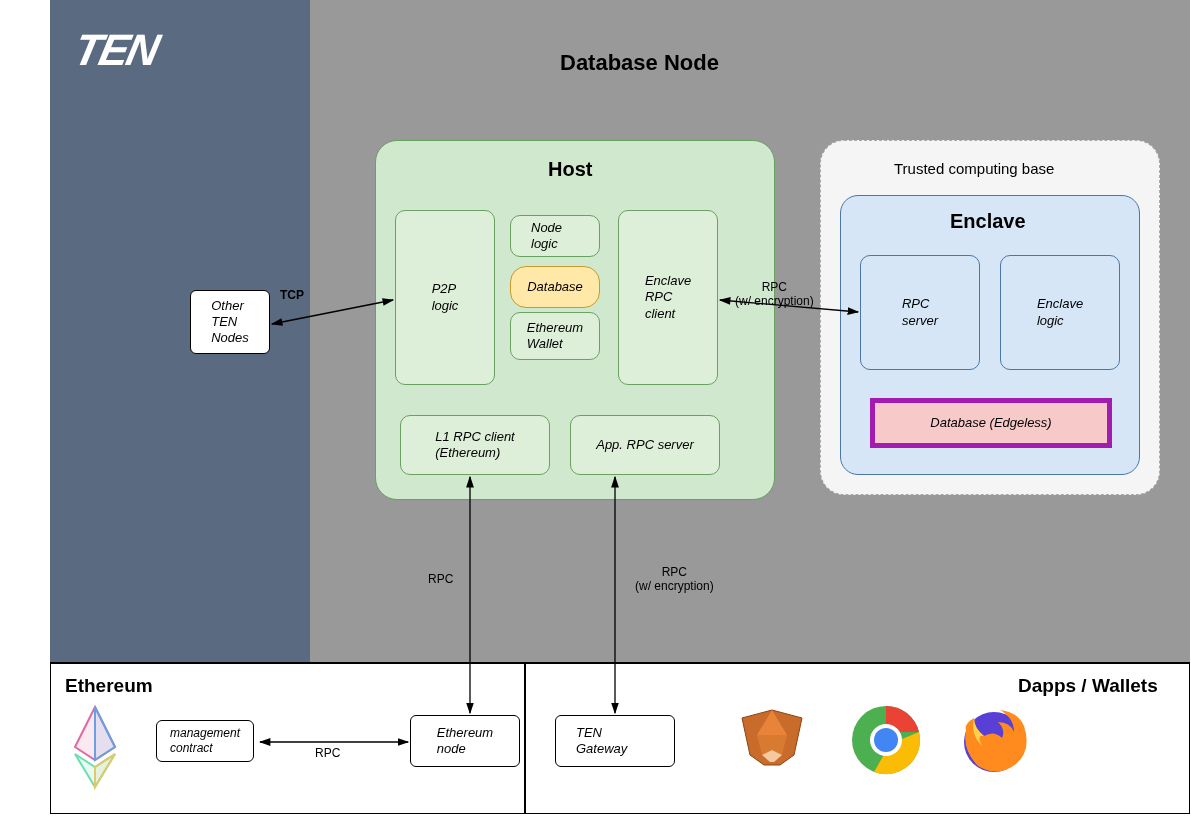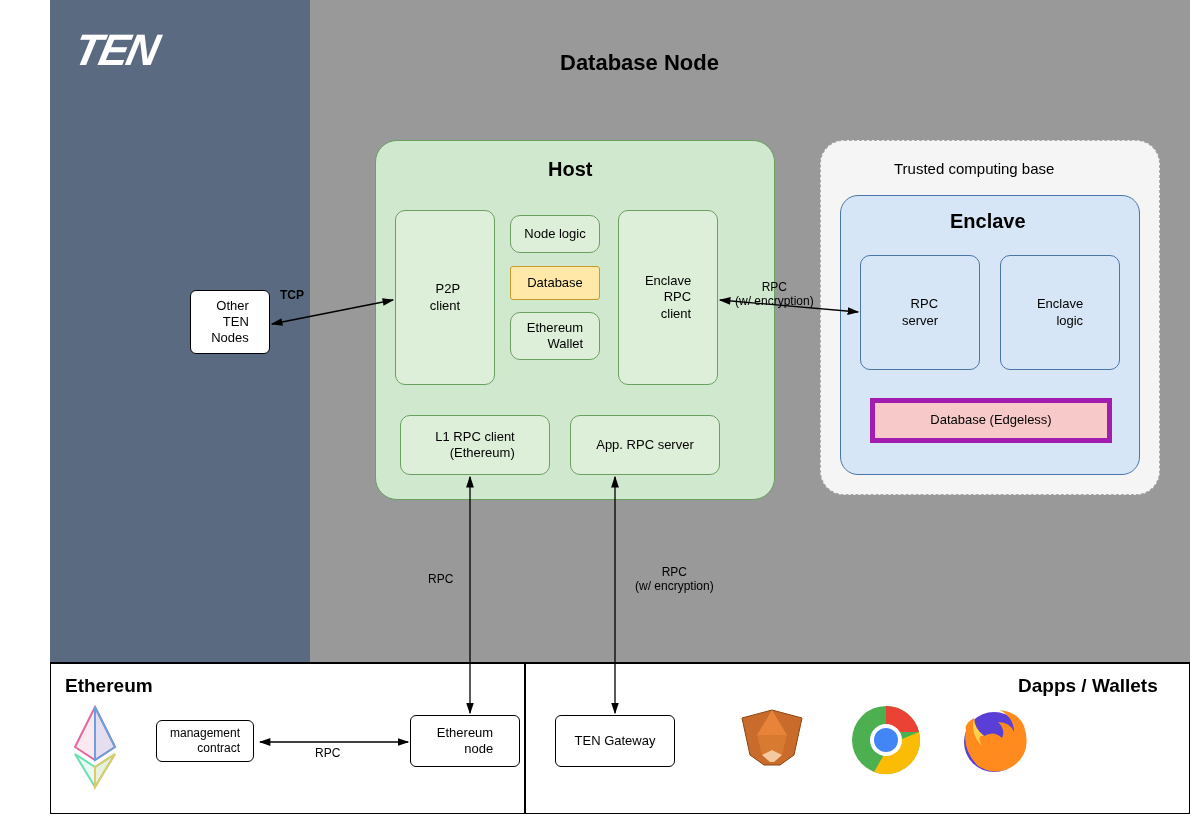--- a/index.html
+++ b/index.html
@@ -12,24 +12,25 @@
     overflow: hidden;
   }
   .abs { position: absolute; }
   .box {
     border: 1px solid #000;
     background: #fff;
     border-radius: 6px;
     display: flex;
     align-items: center;
     justify-content: center;
-    text-align: right;
+    text-align: left;
     font-size: 13px;
     line-height: 1.25;
-    padding: 12px;
+    padding: 20px;
+    font-style: italic;
   }
   .lbl {
     font-size: 12px;
     text-align: center;
     position: absolute;
   }
   .title-big { font-size: 22px; font-weight: bold; }
   .title-mid { font-size: 20px; font-weight: bold; }
   .title-sec { font-size: 19px; font-weight: bold; }
 
@@ -65,21 +66,21 @@
     background: #d6e6f7; border: 1px solid #4a76a8; border-radius: 18px;
   }
 
   .green-box {
     background: #deefd9; border: 1px solid #6aa060; border-radius: 10px;
   }
   .blue-box {
     background: #d6e6f7; border: 1px solid #4a76a8; border-radius: 10px;
   }
   .yellow-box {
-    background: #ffe8a8; border: 1px solid #c69a2c; border-radius: 3px;
+    background: #ffe8a8; border: 1px solid #c69a2c; border-radius: 16px;
   }
   .red-box {
     background: #f7c9c9; border: 5px solid #a21caf; border-radius: 0;
   }
 
   svg.conn { position: absolute; overflow: visible; pointer-events: none; }
 
   
   .ten-logo {
     left: 75px; top: 25px; color: #fff; font-size: 44px;
@@ -99,21 +100,21 @@
 <div class="abs title-big" style="left:560px; top:50px;">Database Node</div>
 
 <div class="abs box" style="left:190px; top:290px; width:80px; height:64px; white-space:pre-line;">Other
 TEN
 Nodes</div>
 
 <div id="host" class="abs"></div>
 <div class="abs title-mid" style="left:548px; top:158px;">Host</div>
 
 <div class="abs box green-box" style="left:395px; top:210px; width:100px; height:175px; white-space:pre-line;">P2P
-client</div>
+logic</div>
 <div class="abs box green-box" style="left:510px; top:215px; width:90px; height:38px;">Node logic</div>
 <div class="abs box yellow-box" style="left:510px; top:266px; width:90px; height:34px;">Database</div>
 <div class="abs box green-box" style="left:510px; top:312px; width:90px; height:48px; white-space:pre-line;">Ethereum
 Wallet</div>
 <div class="abs box green-box" style="left:618px; top:210px; width:100px; height:175px; white-space:pre-line;">Enclave
 RPC
 client</div>
 
 <div class="abs box green-box" style="left:400px; top:415px; width:150px; height:60px; white-space:pre-line;">L1 RPC client
 (Ethereum)</div>

